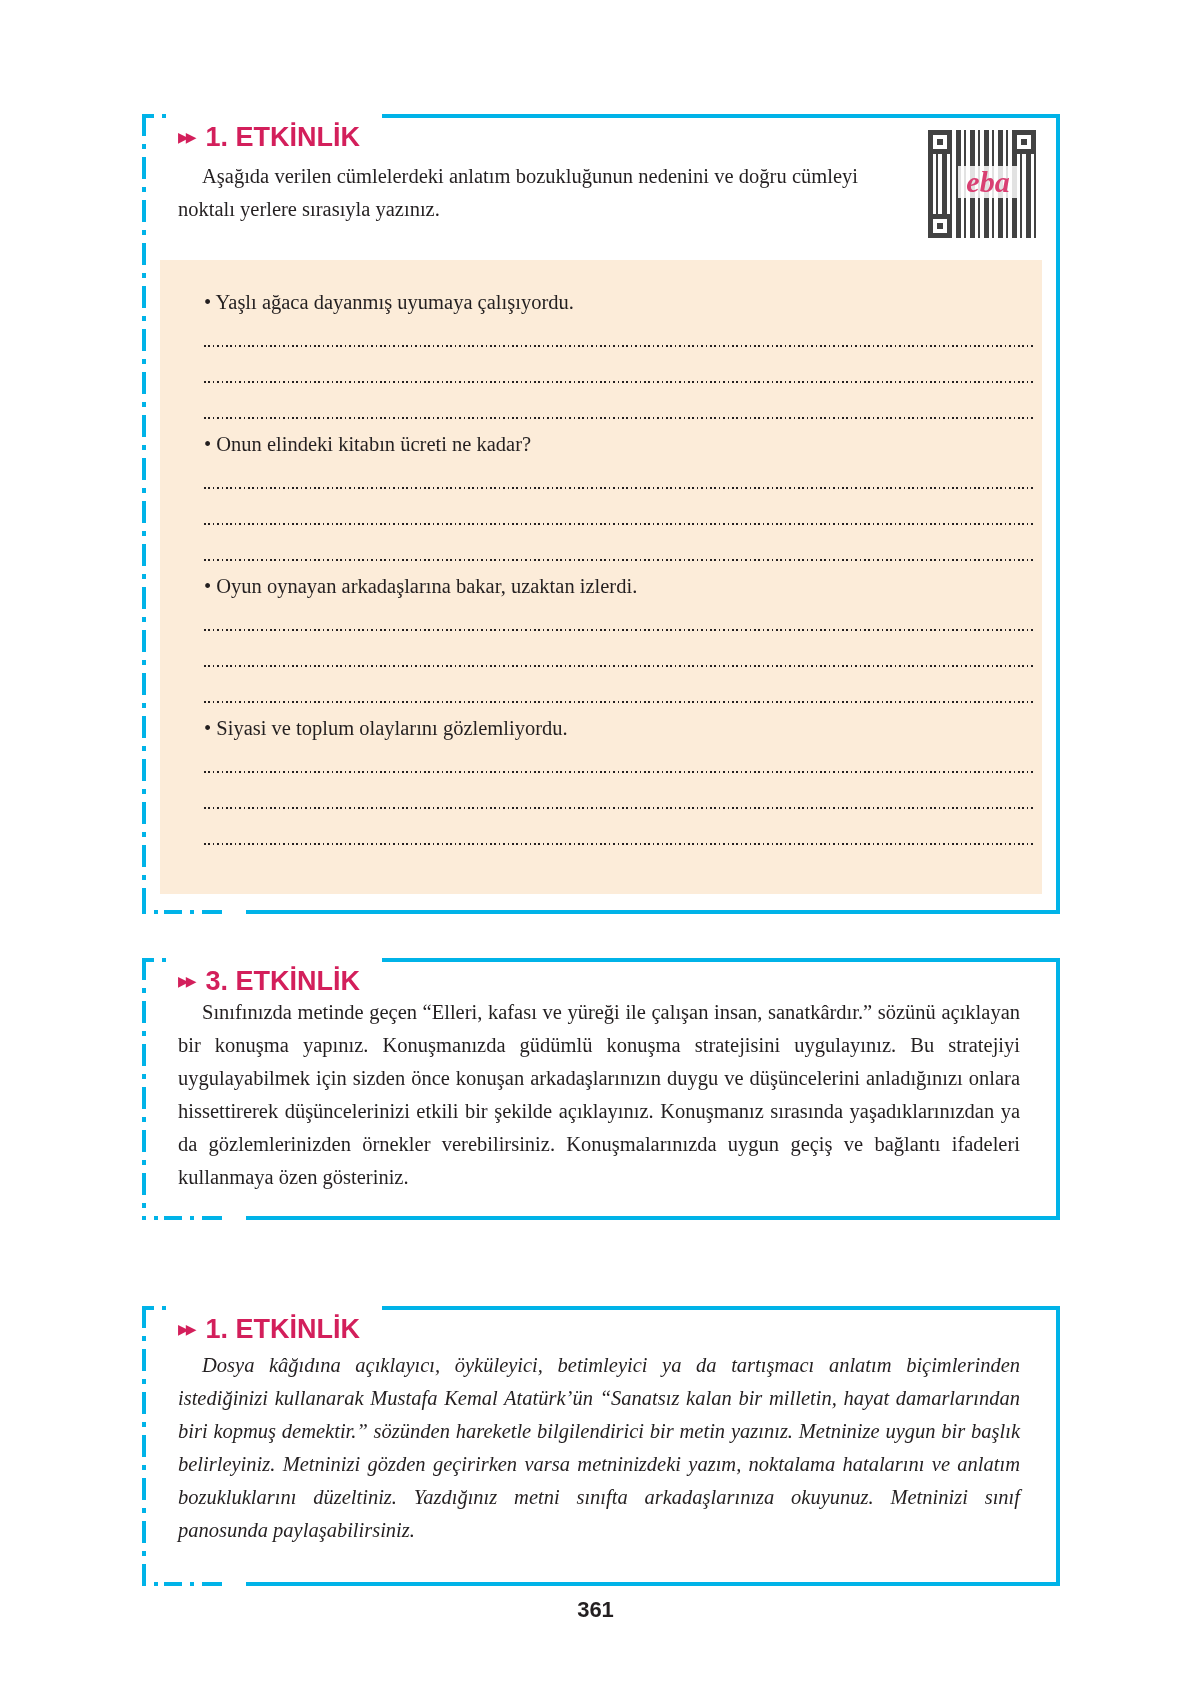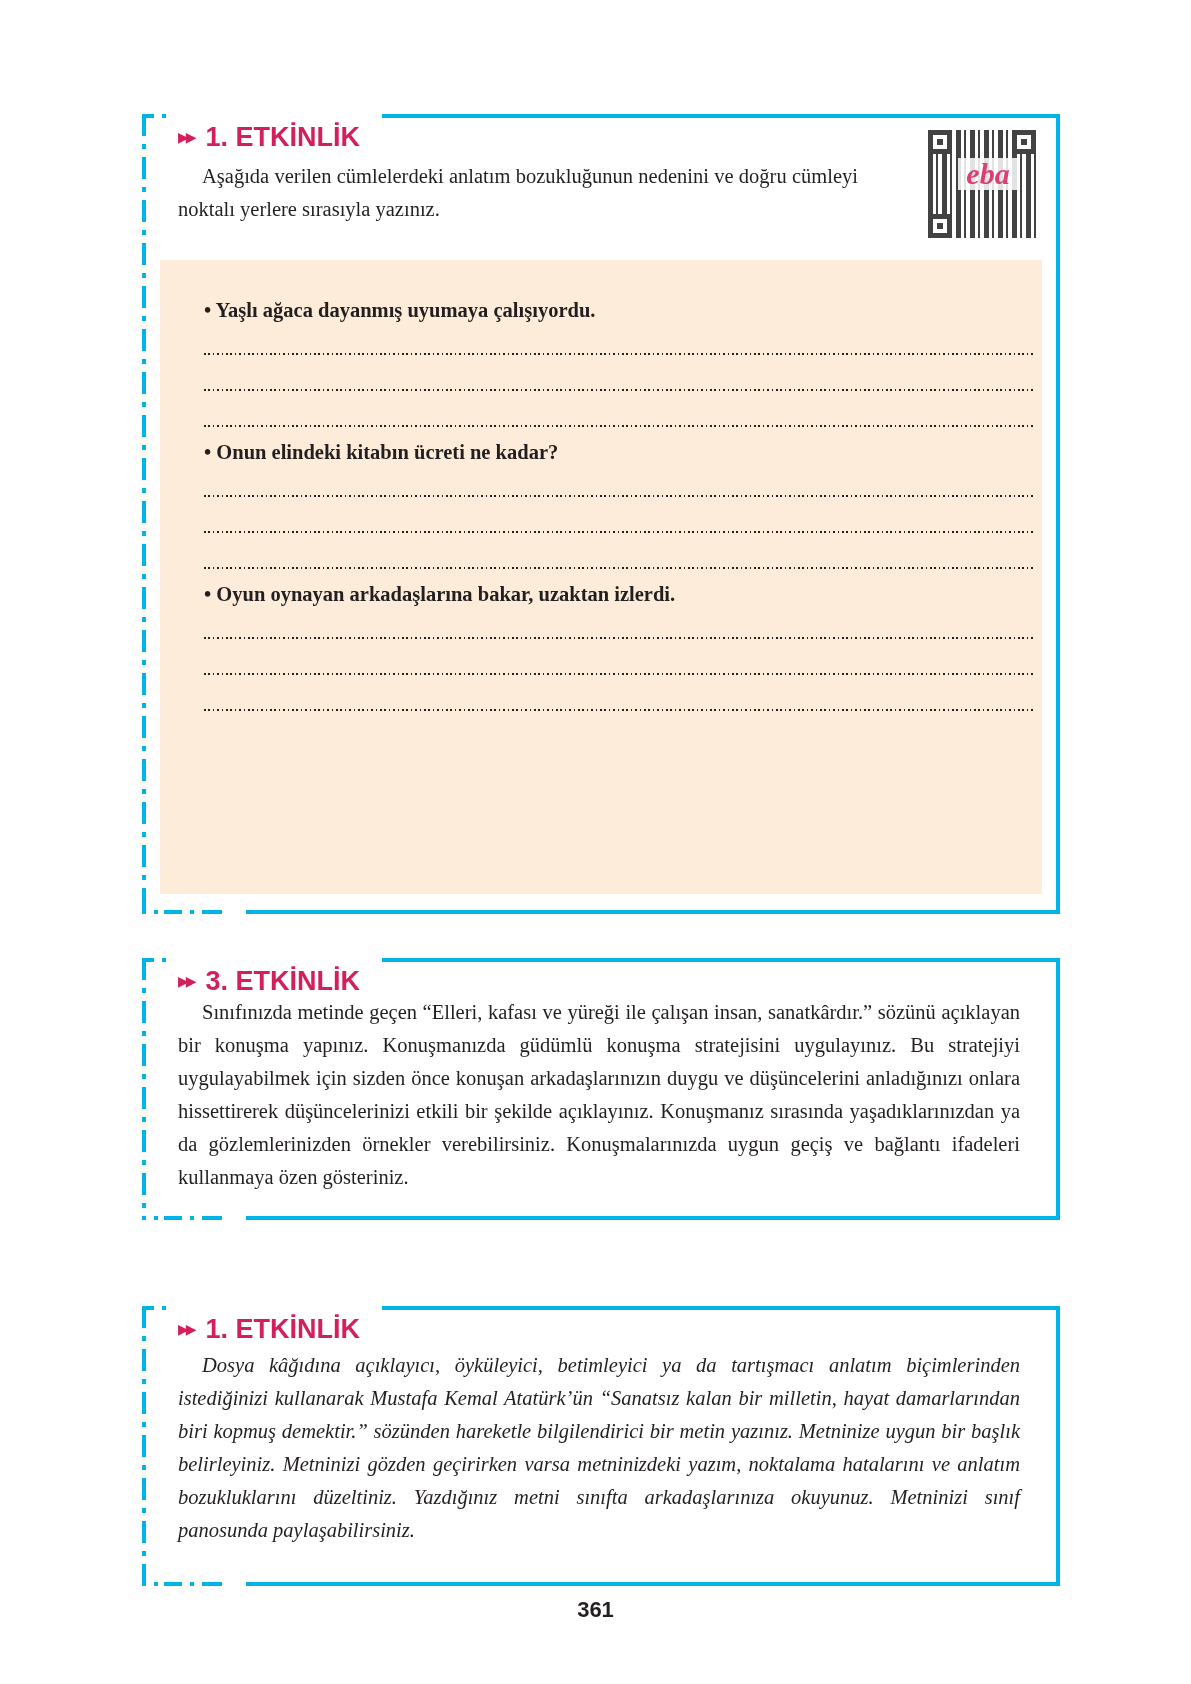--- a/index.html
+++ b/index.html
@@ -40,41 +40,41 @@
       line-height: 30px;
     }
     .heading .arrows { font-size: 14px; letter-spacing: -3px; color: #d31f5b; margin-right: 6px; }
     .body-text {
       position: absolute; left: 24px; right: 28px;
       font-size: 20.5px; line-height: 33px; text-align: justify;
     }
     .body-text p { margin: 12px; text-indent: 24px; }
     .answer-area {
       position: absolute; left: 18px; right: 18px; background: #fcecd9;
-      padding: 33px 8px 10px 44px; box-sizing: border-box; font-weight: bold;
+      padding: 25px 8px 10px 44px; box-sizing: border-box;
     }
     .item-label { font-size: 20.5px; line-height: 34px; margin: 0; }
     .dot-line {
       height: 36px; position: relative;
     }
     .dot-line::after {
       content: ""; position: absolute; left: 0; right: 0; bottom: 8px; height: 2px;
       background: repeating-linear-gradient(to right, #231f20 0 1.5px, transparent 1.5px 4.4px);
     }
     .qr {
       position: absolute; right: 24px; top: 30px; width: 108px; height: 108px;
       background:
         repeating-linear-gradient(90deg, #222 0 5px, #fff 5px 8px, #222 8px 10px, #fff 10px 14px),
         #fff;
       opacity: 0.85;
     }
     .qr .finder { position: absolute; width: 24px; height: 24px; border: 5px solid #222; background: #fff; box-sizing: border-box; }
     .qr .finder::after { content: ""; position: absolute; left: 4px; top: 4px; width: 6px; height: 6px; background: #222; }
     .qr .logo {
-      position: absolute; left: 30px; top: 28px; width: 60px; height: 32px;
+      position: absolute; left: 30px; top: 36px; width: 60px; height: 32px;
       font-family: "Liberation Serif", serif; font-style: italic; font-weight: bold;
       color: #d31f5b; font-size: 30px; line-height: 32px; text-align: center;
       background: rgba(255,255,255,0.85);
     }
     .page-number {
       position: absolute; top: 1597px; left: 0; width: 1191px; text-align: center;
       font-family: "Liberation Sans", "DejaVu Sans", sans-serif; font-weight: bold; font-size: 22px;
     }
   </style>
 </head>
@@ -116,20 +116,26 @@
       <div class="dot-line"></div>
       <div class="dot-line"></div>
       <div class="dot-line"></div>
     </div>
     <div>
       <p class="item-label">• Oyun oynayan arkadaşlarına bakar, uzaktan izlerdi.</p>
       <div class="dot-line"></div>
       <div class="dot-line"></div>
       <div class="dot-line"></div>
     </div>
+    <div>
+      <p class="item-label">• Siyasi ve toplum olaylarını gözlemliyordu.</p>
+      <div class="dot-line"></div>
+      <div class="dot-line"></div>
+      <div class="dot-line"></div>
+    </div>
   </div>
 </section>
 
 <section class="activity" style="top:944px; height:270px;">
   <div class="frame-top-dash" style="top:14px;"></div>
   <div class="frame-top" style="top:14px; left:240px;"></div>
   <div class="frame-right" style="top:14px; height:262px;"></div>
   <div class="frame-left-dash" style="top:14px; height:262px;"></div>
   <div class="frame-bottom-dash" style="top:272px;"></div>
   <div class="frame-bottom" style="top:272px; left:104px;"></div>

